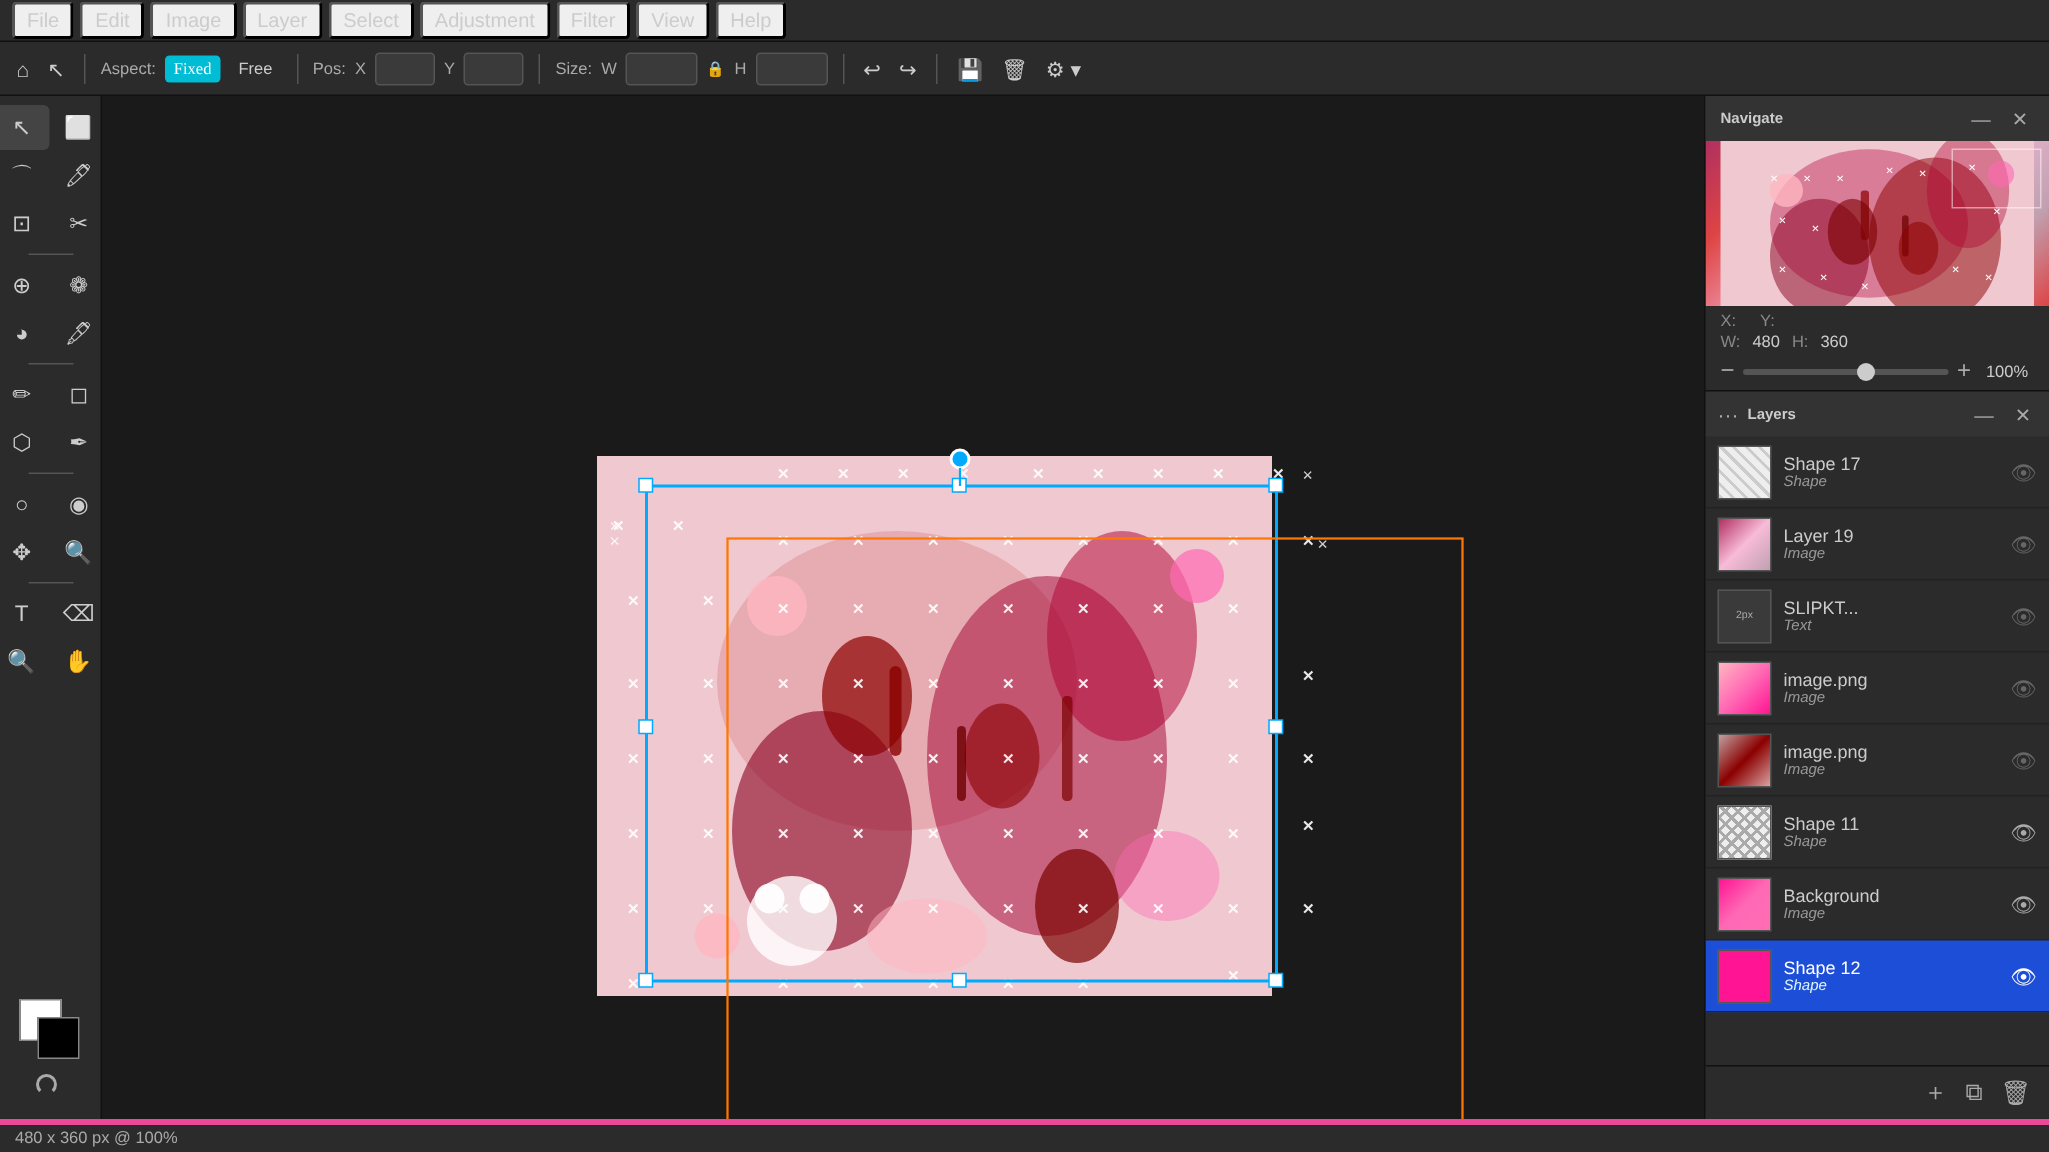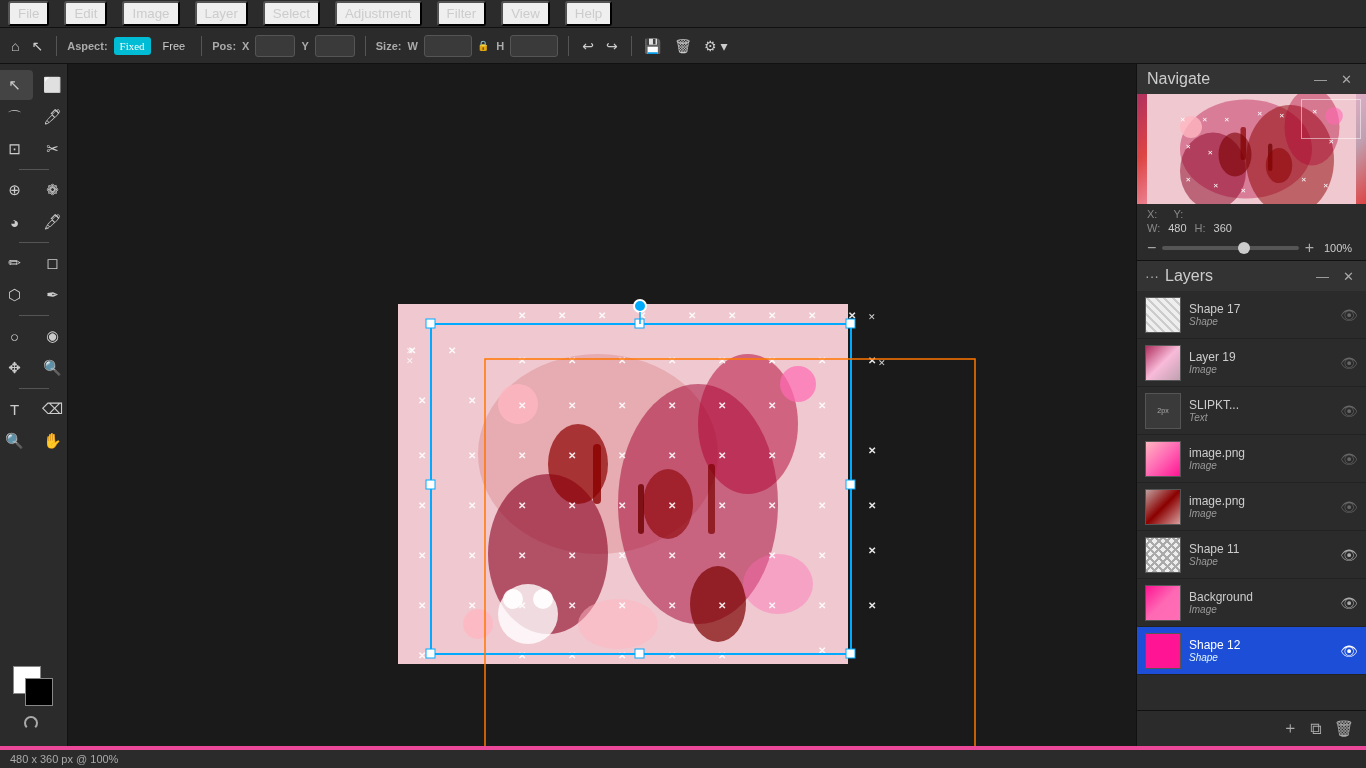--- a/index.html
+++ b/index.html
@@ -1,27 +1,27 @@
 <!DOCTYPE html>
 <html><head>
   <meta charset="utf-8">
   <style>
     * { box-sizing: border-box; margin: 0; padding: 0; }
     body { background: #1a1a1a; color: #ccc; font-family: 'Segoe UI', Arial, sans-serif; font-size: 12px; width: 1366px; height: 768px; overflow: hidden; display: flex; flex-direction: column; }
 
     
-    #menubar { background: #2b2b2b; display: flex; align-items: center; height: 28px; padding: 0 8px; gap: 15px; border-bottom: 1px solid #111; }
+    #menubar { background: #2b2b2b; display: flex; align-items: center; height: 28px; padding: 0 8px; gap: 4px; border-bottom: 1px solid #111; }
     .menu-item { padding: 3px 8px; cursor: pointer; color: #ccc; border-radius: 3px; }
 
     
     #toolbar { background: #2b2b2b; display: flex; align-items: center; height: 36px; padding: 0 8px; gap: 6px; border-bottom: 1px solid #111; }
     .toolbar-btn { background: none; border: none; color: #ccc; cursor: pointer; padding: 3px 6px; border-radius: 3px; font-size: 11px; }
     .toolbar-btn.active { background: #00bcd4; color: #fff; font-family: Liberation Serif, serif; }
     .toolbar-sep { width: 1px; background: #555; height: 20px; margin: 0 4px; }
-    .toolbar-label { color: #aaa; font-size: 11px; font-weight: bold; }
+    .toolbar-label { color: #aaa; font-size: 11px; }
     .toolbar-input { background: #3a3a3a; border: 1px solid #555; color: #ccc; width: 40px; height: 22px; text-align: center; border-radius: 3px; font-size: 11px; }
     .lock-icon { color: #aaa; font-size: 10px; }
     .toolbar-icon-btn { background: none; border: none; color: #ccc; cursor: pointer; padding: 3px; border-radius: 3px; font-size: 14px; }
 
     
     #main { display: flex; flex: 1; overflow: hidden; }
 
     
     #left-panel { background: #2b2b2b; width: 68px; display: flex; flex-direction: column; align-items: center; padding: 6px 0; gap: 2px; border-right: 1px solid #111; }
     .tool-btn { background: none; border: none; color: #ccc; cursor: pointer; width: 36px; height: 30px; display: flex; align-items: center; justify-content: center; border-radius: 4px; font-size: 15px; }
@@ -32,21 +32,21 @@
 
     
     #canvas-area { flex: 1; background: #1a1a1a; position: relative; overflow: hidden; }
 
     
     #right-panel { width: 230px; background: #2b2b2b; display: flex; flex-direction: column; border-left: 1px solid #111; }
 
     
     #navigate-panel { border-bottom: 1px solid #111; }
     .panel-header { display: flex; align-items: center; justify-content: space-between; padding: 6px 10px; background: #333; height: 30px; }
-    .panel-title { font-size: 16px; color: #ccc; font-weight: 400; }
+    .panel-title { font-size: 10px; color: #ccc; font-weight: 700; }
     .panel-header-icons { display: flex; gap: 6px; }
     .panel-icon-btn { background: none; border: none; color: #aaa; cursor: pointer; font-size: 13px; padding: 1px 4px; }
 
     #nav-preview { background: #111; position: relative; height: 110px; overflow: hidden; }
     .nav-thumbnail { width: 100%; height: 100%; background: linear-gradient(135deg, #b03060 0%, #d44, #f8bbd9 50%, #c0a0b0 100%); position: relative; overflow: hidden; }
     .nav-info { padding: 4px 10px 2px; font-size: 11px; color: #aaa; display: flex; flex-direction: column; gap: 2px; }
     .nav-info-row { display: flex; gap: 8px; }
     .nav-info-label { color: #888; }
     .nav-info-val { color: #ccc; }
 

